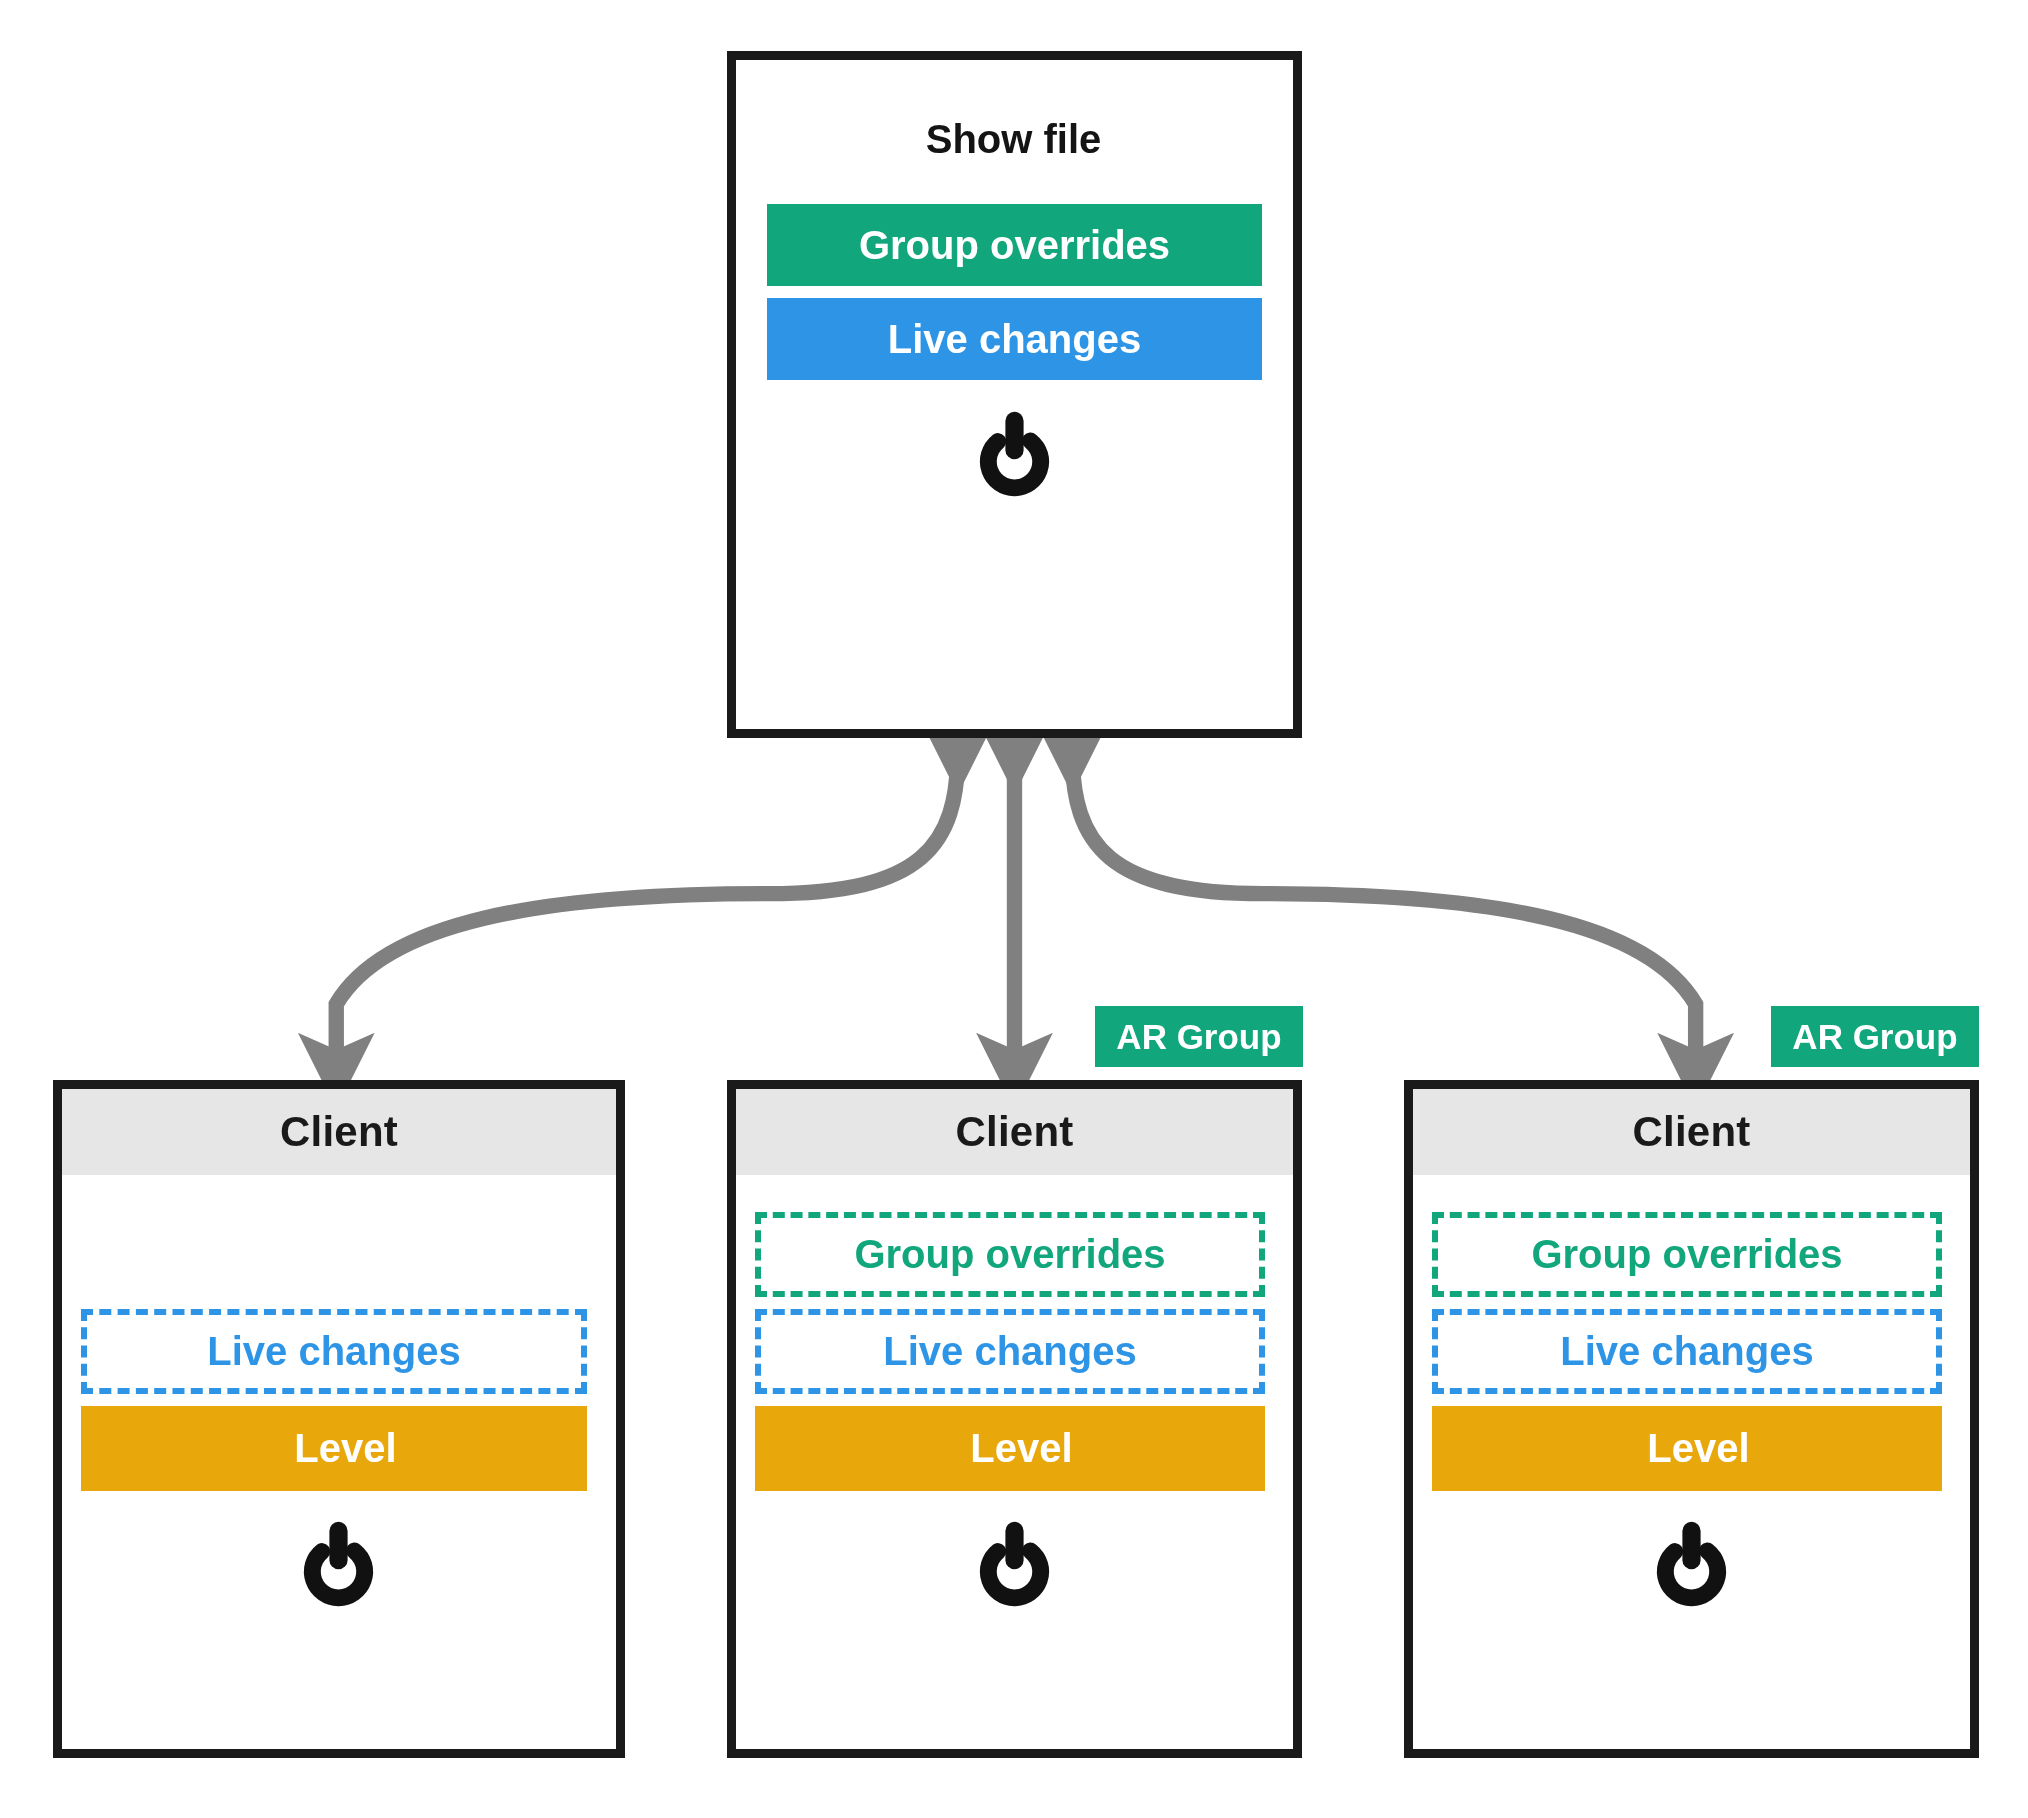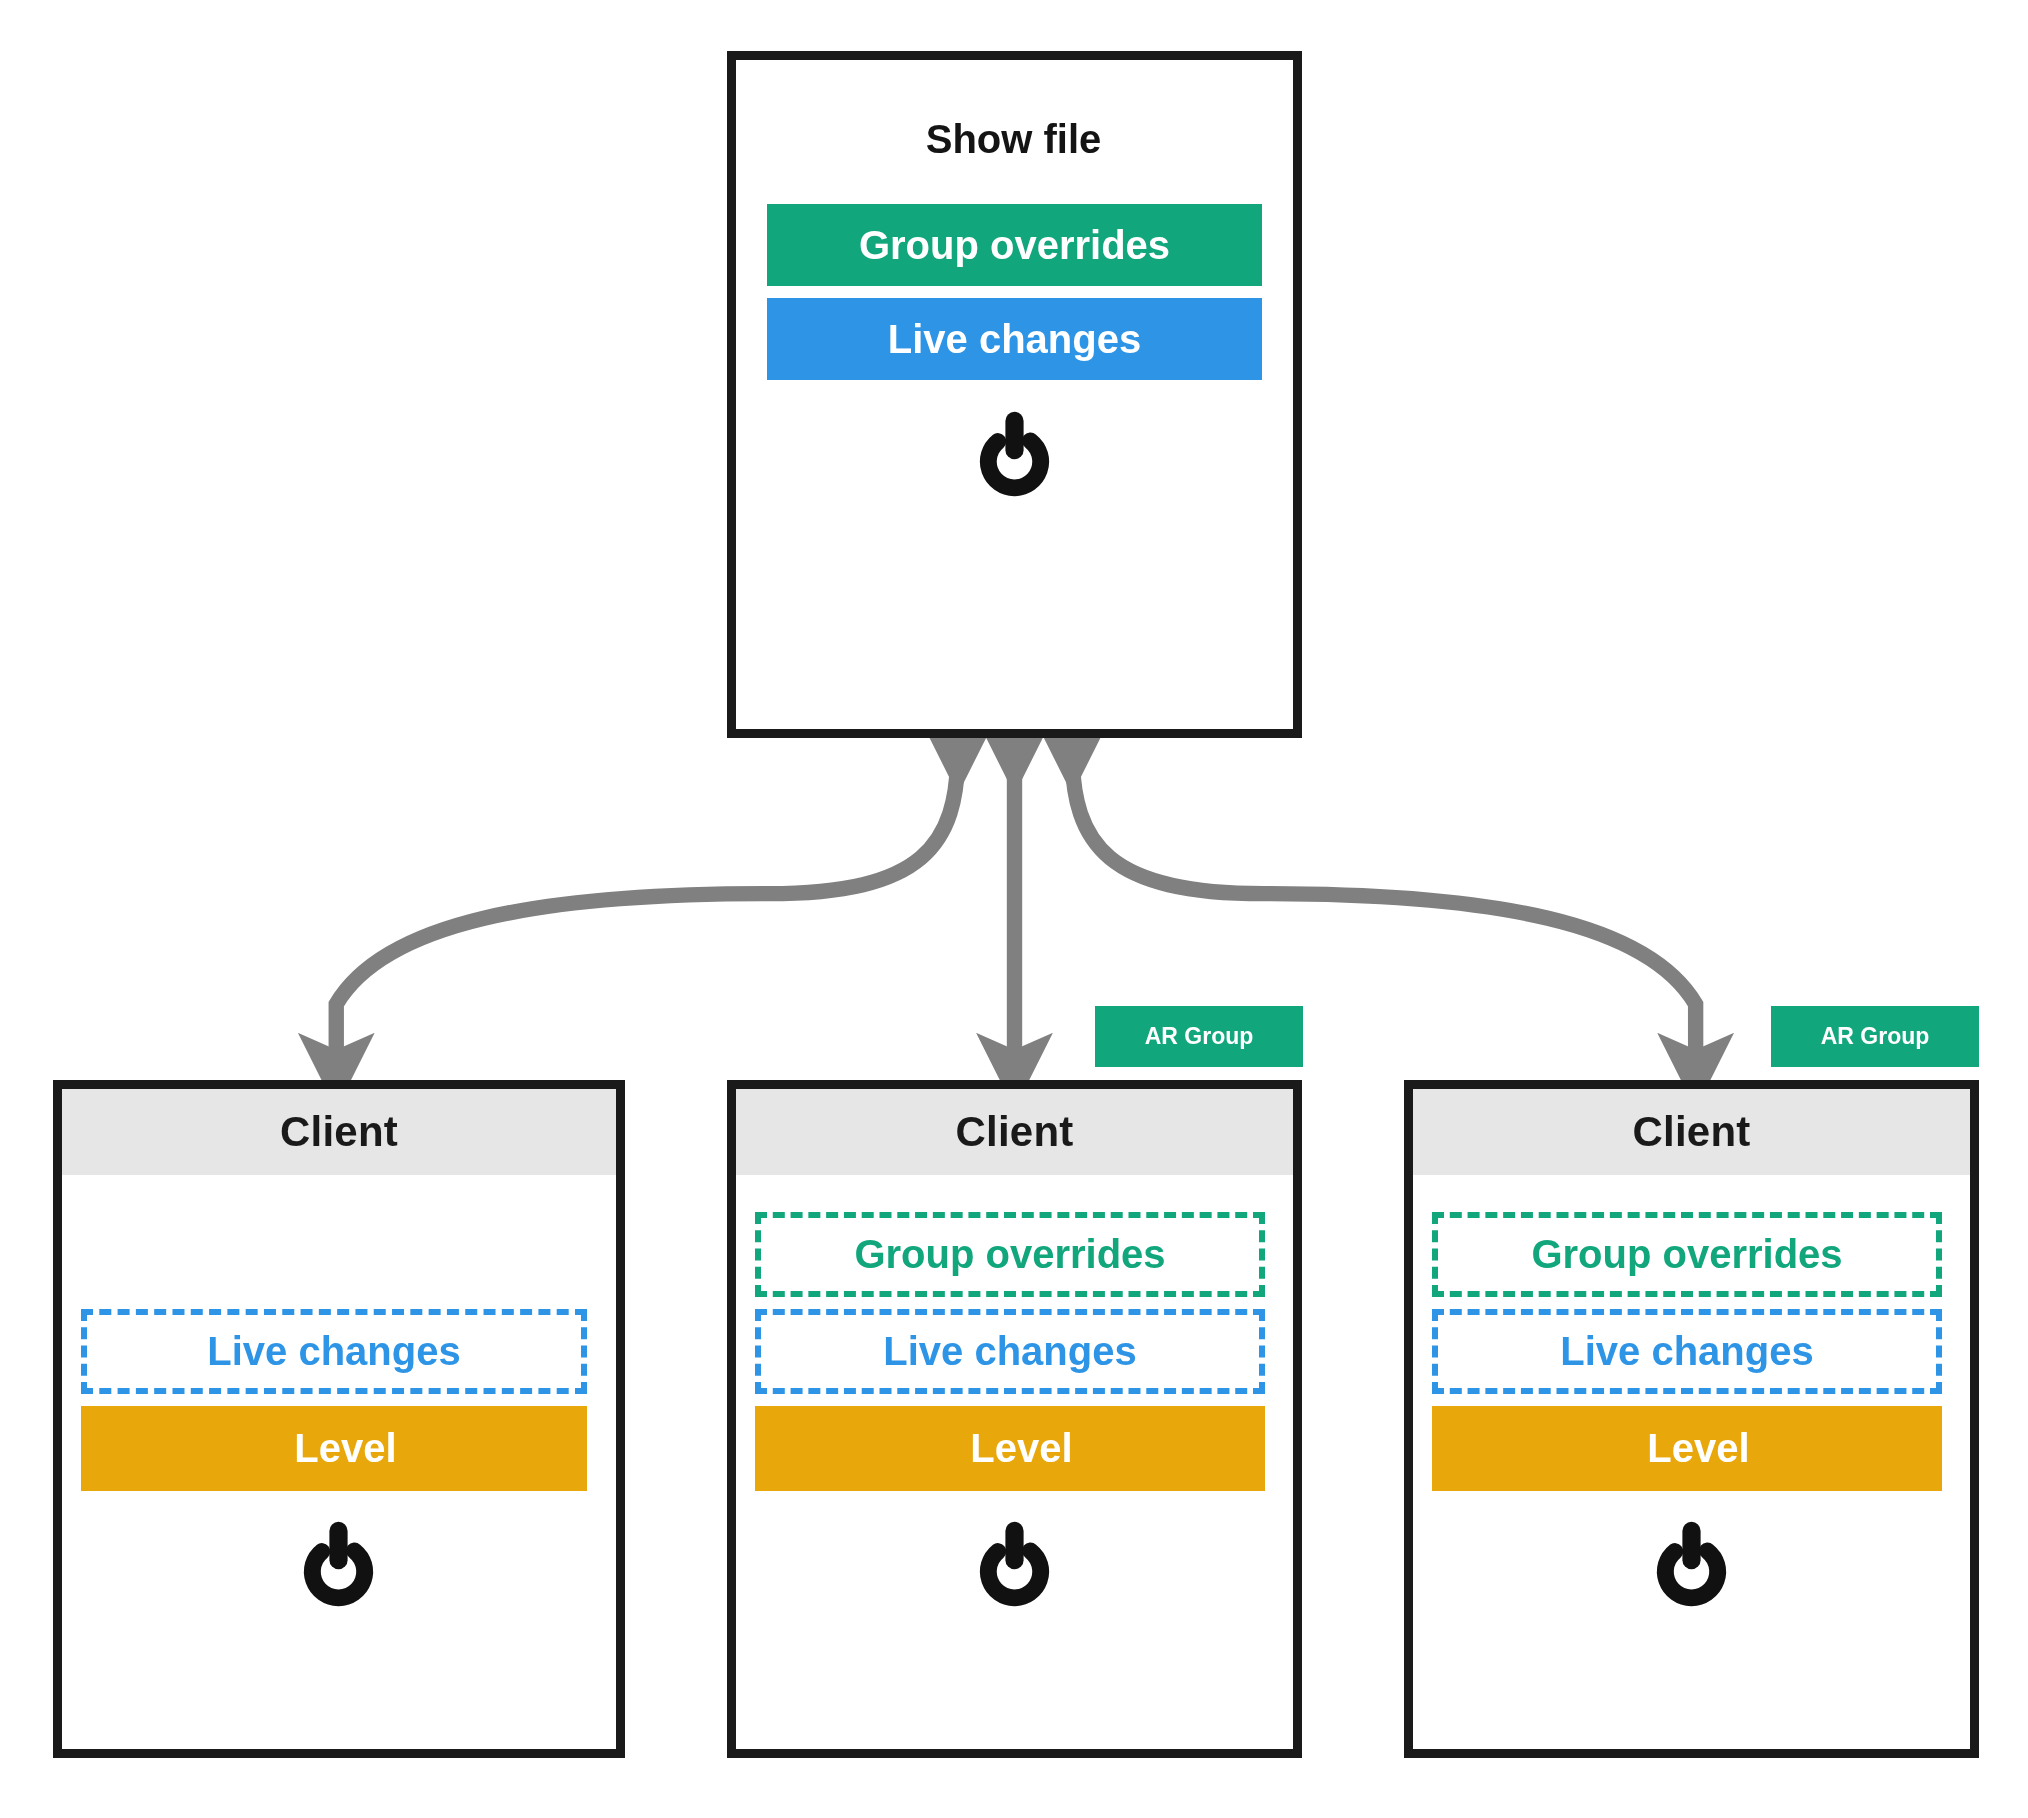--- a/index.html
+++ b/index.html
@@ -32,21 +32,21 @@
        font-size:40px;font-weight:bold;box-sizing:border-box;background:transparent;}
   .dash-green{border:6.7px dashed #11a67c;color:#11a67c;}
   .dash-blue{border:6.7px dashed #2e95e6;color:#2e95e6;}
   .slot-empty{background:transparent;}
 
   
   .power-wrap{display:flex;align-items:center;justify-content:center;}
 
   
   .badge{position:absolute;background:#11a67c;color:#ffffff;
-         font-size:23px;font-weight:bold;display:flex;align-items:center;
+         font-size:35px;font-weight:bold;display:flex;align-items:center;
          justify-content:center;box-sizing:border-box;}
 
   
   #connectors{position:absolute;left:0;top:0;width:2029px;height:1819px;
               pointer-events:none;}
 </style>
 </head>
 <body>
 
 <div id="stage">

